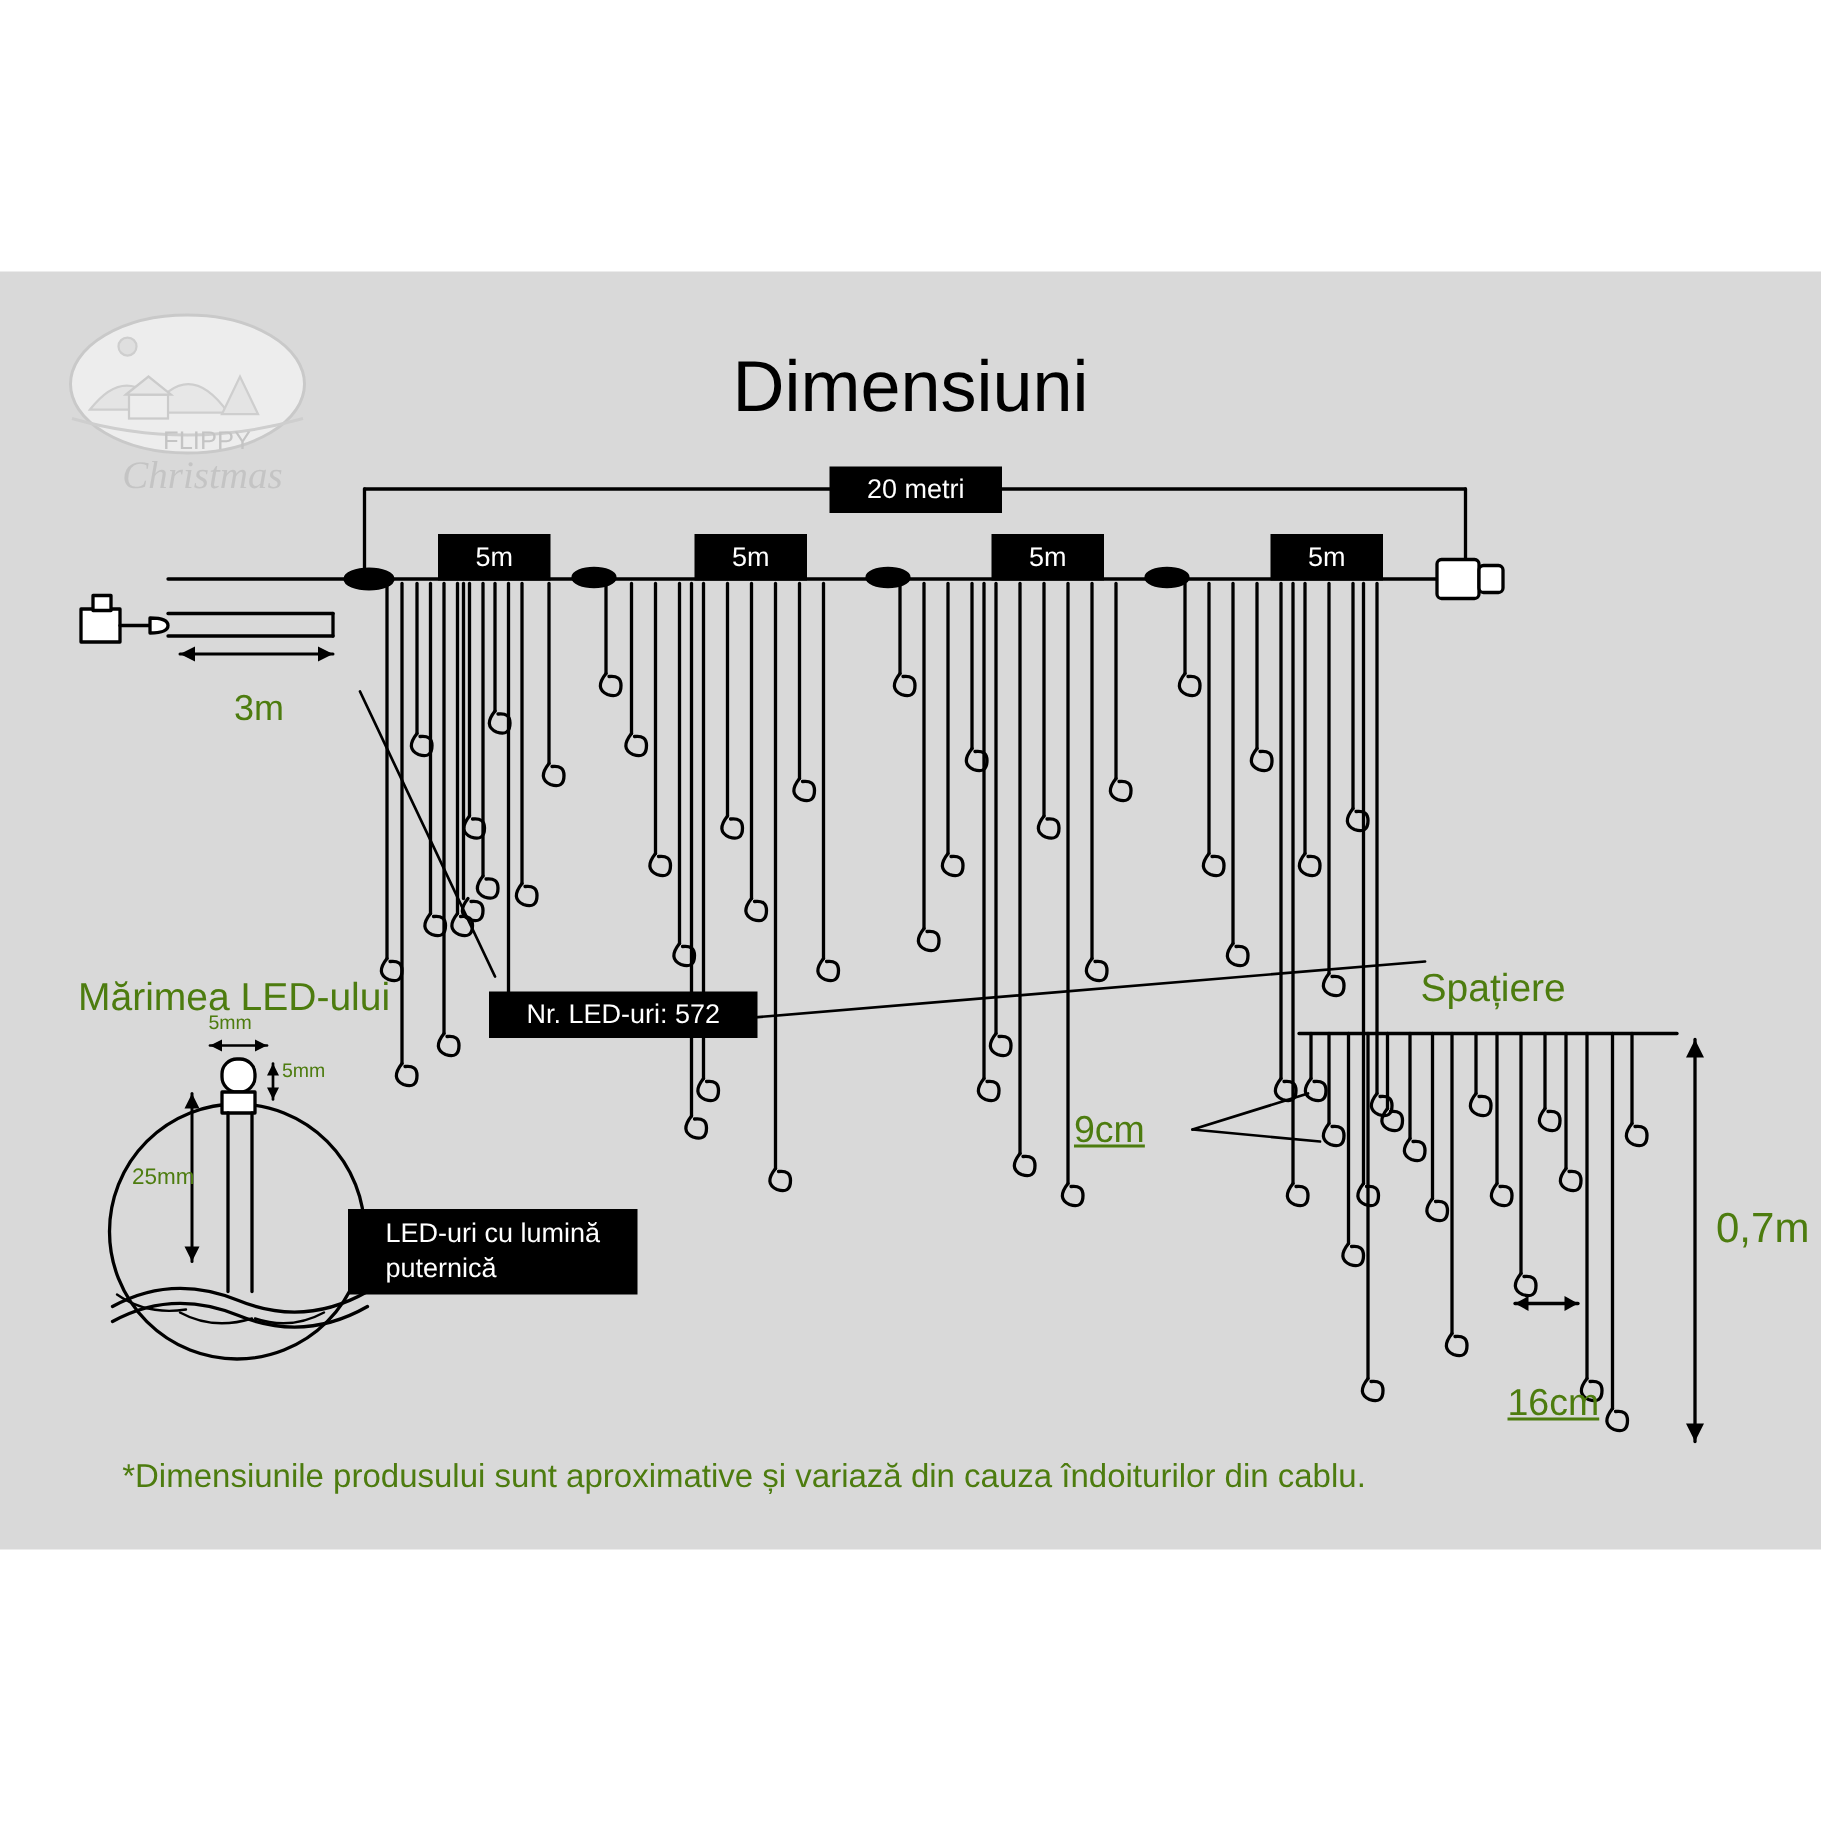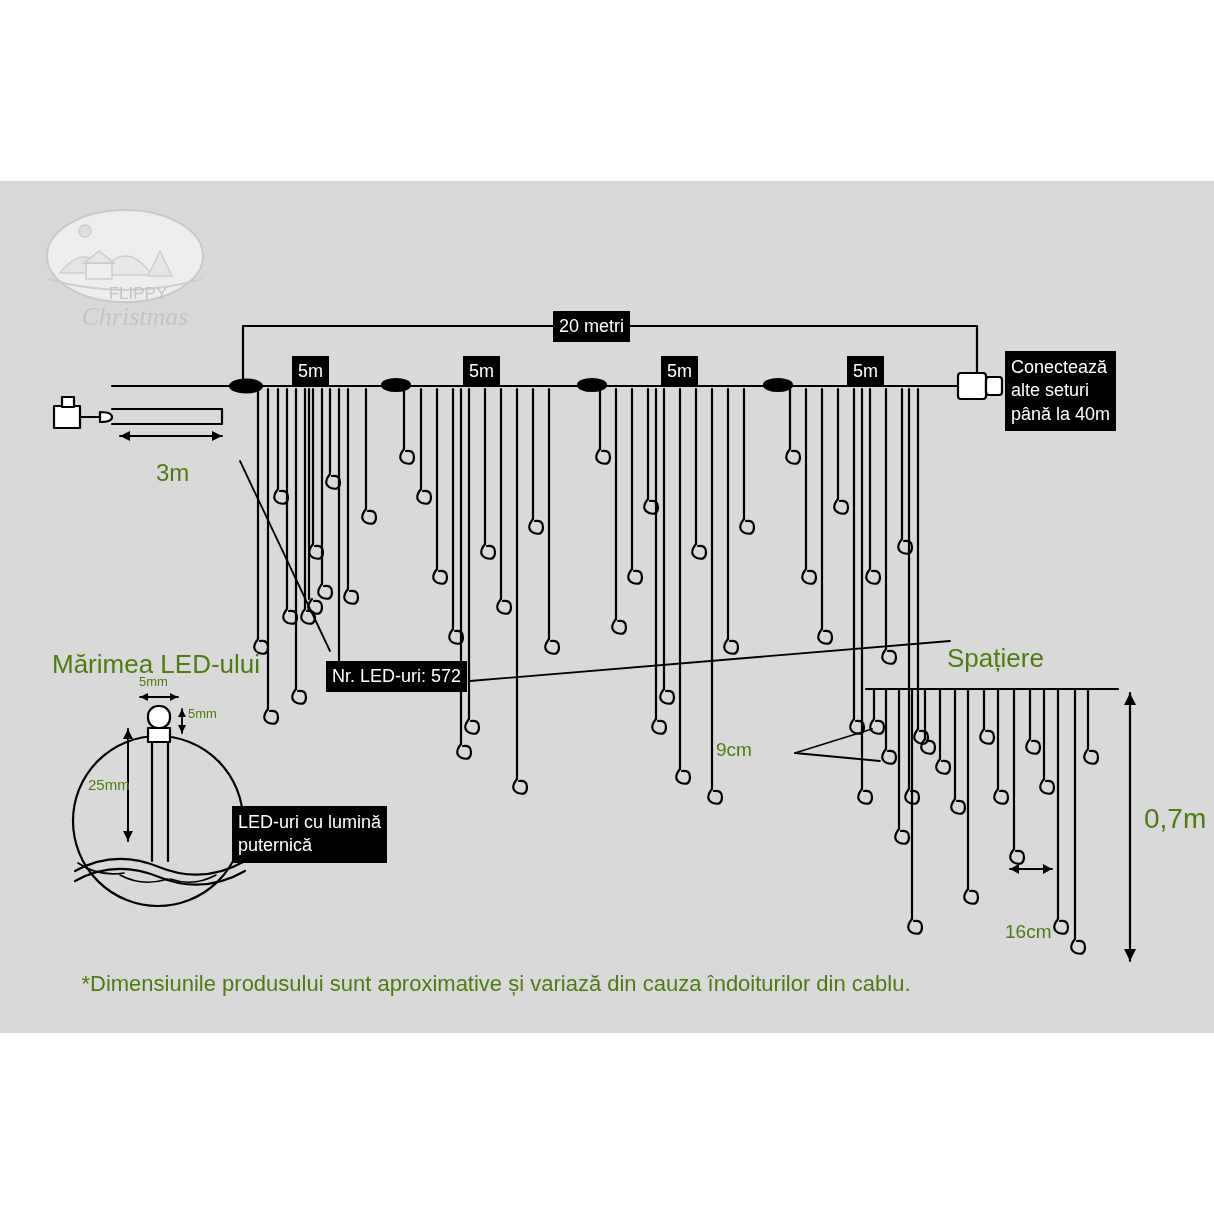--- a/index.html
+++ b/index.html
@@ -29,21 +29,21 @@
     top: 0;
     width: 100%;
     height: 100%;
   }
   .label-box {
     position: absolute;
     background: #000000;
     color: #ffffff;
     font-size: 18px;
     line-height: 1.18;
-    padding: 5px 6px;
+    padding: 5px 25px;
     white-space: pre;
     font-family: "Liberation Sans", sans-serif;
   }
   .plain-text {
     position: absolute;
     color: #4d7c0f;
     font-family: "Liberation Sans", sans-serif;
     white-space: pre;
   }
   #title {
@@ -62,21 +62,22 @@
     height: 140px;
     opacity: 0.55;
   }
   .tiny {
     font-size: 13px;
   }
   .small {
     font-size: 15px;
   }
   .med {
-    font-size: 19px;
+    font-size: 25px;
+    text-decoration: underline;
   }
   .big {
     font-size: 24px;
   }
   #footnote {
     left: 0;
     top: 790px;
     width: 992px;
     text-align: center;
     font-size: 22px;
@@ -310,31 +311,29 @@
         <line x1="1010" y1="688" x2="1052" y2="688" stroke-width="2.2"></line>
         <path d="M1010 688 l9 -5 v10 z" fill="#000" stroke="none"></path>
         <path d="M1052 688 l-9 -5 v10 z" fill="#000" stroke="none"></path>
 
         <line x1="1130" y1="512" x2="1130" y2="780" stroke-width="2.2"></line>
         <path d="M1130 512 l-6 12 h12 z" fill="#000" stroke="none"></path>
         <path d="M1130 780 l-6 -12 h12 z" fill="#000" stroke="none"></path>
       </g>
     </svg>
 
+    <div class="plain-text" id="title">Dimensiuni</div>
 
     <div class="label-box" style="left:553px; top:130px;">20 metri</div>
 
     <div class="label-box" style="left:292px; top:175px;">5m</div>
     <div class="label-box" style="left:463px; top:175px;">5m</div>
     <div class="label-box" style="left:661px; top:175px;">5m</div>
     <div class="label-box" style="left:847px; top:175px;">5m</div>
 
-    <div class="label-box" style="left:1005px; top:170px; line-height:1.3;">Conectează
-alte seturi
-până la 40m</div>
 
     <div class="plain-text big" style="left:156px; top:278px;">3m</div>
 
     <div class="label-box" style="left:326px; top:480px;">Nr. LED-uri: 572</div>
 
     <div class="plain-text" style="left:52px; top:468px; font-size:26px;">Mărimea LED-ului</div>
     <div class="plain-text tiny" style="left:139px; top:493px;">5mm</div>
     <div class="plain-text tiny" style="left:188px; top:525px;">5mm</div>
     <div class="plain-text small" style="left:88px; top:595px;">25mm</div>
     <div class="label-box" style="left:232px; top:625px; line-height:1.3;">LED-uri cu lumină

